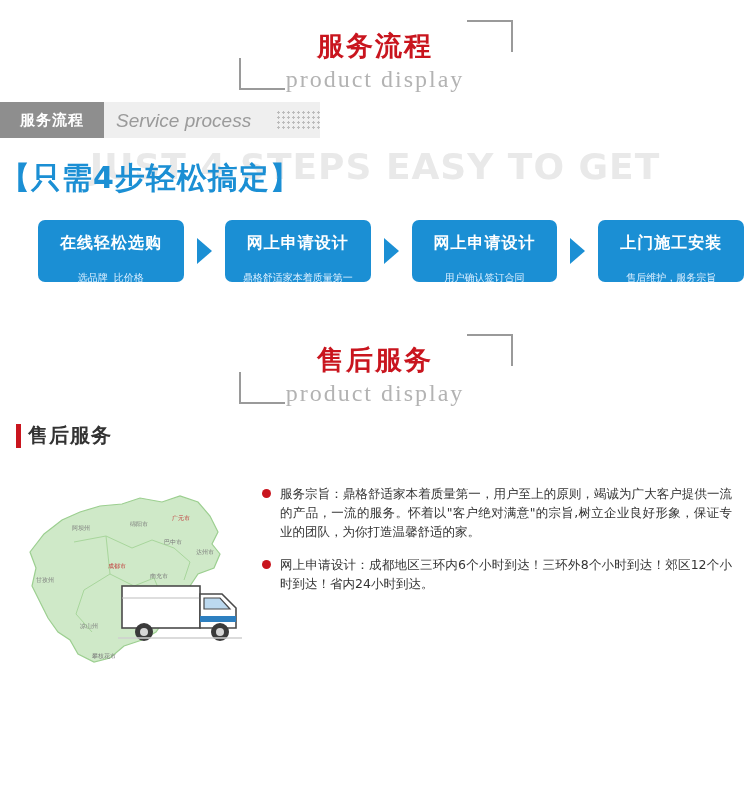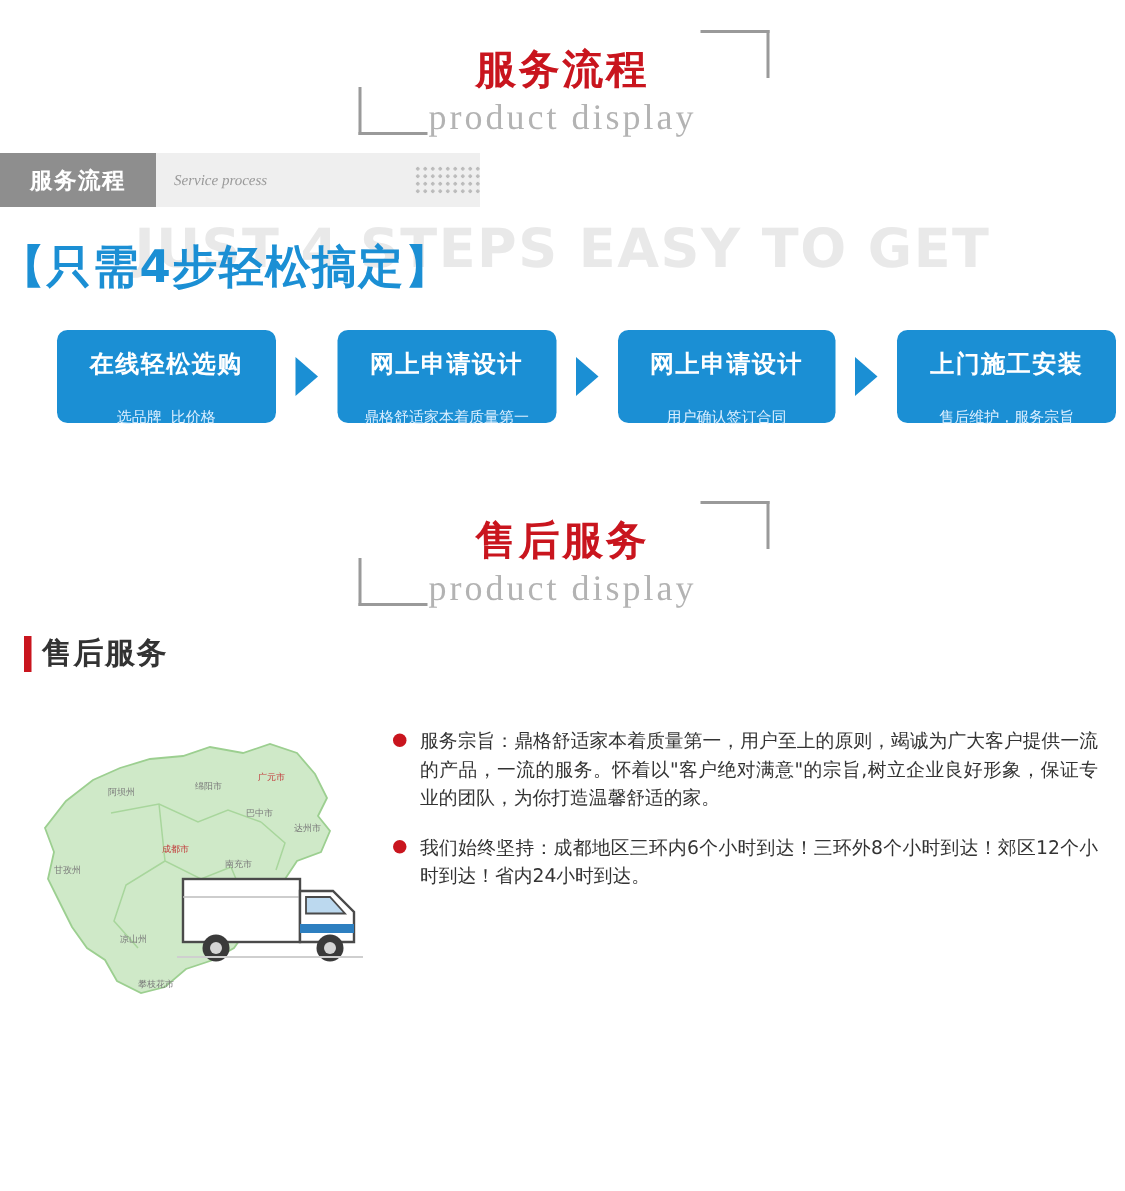--- a/index.html
+++ b/index.html
@@ -92,24 +92,24 @@
     text-align: center;
     letter-spacing: 1px;
     font-family: "DejaVu Sans", sans-serif;
   }
   .bar-sub {
     position: absolute;
     left: 116px;
     top: 0;
     height: 36px;
     line-height: 38px;
-    font-size: 10px;
+    font-size: 19px;
     color: #9a9a9a;
     font-style: italic;
-    font-family: Liberation Serif, serif;
+    font-family: Liberation Sans, sans-serif;
   }
   .bar-dots {
     position: absolute;
     left: 276px;
     top: 8px;
     width: 46px;
     height: 20px;
     background-image: radial-gradient(#bbbbbb 1px, transparent 1.2px);
     background-size: 5px 5px;
   }
@@ -361,16 +361,16 @@
     </svg>
   </div>
 
   <div class="bullets">
     <div class="bullet">
       <span class="dot"></span>
       <span>服务宗旨：鼎格舒适家本着质量第一，用户至上的原则，竭诚为广大客户提供一流的产品，一流的服务。怀着以"客户绝对满意"的宗旨,树立企业良好形象，保证专业的团队，为你打造温馨舒适的家。</span>
     </div>
     <div class="bullet">
       <span class="dot"></span>
-      <span>我们始终坚持：成都地区三环内6个小时到达！三环外8个小时到达！郊区12个小时到达！省内24小时到达。</span>
+      <span>网上申请设计：成都地区三环内6个小时到达！三环外8个小时到达！郊区12个小时到达！省内24小时到达。</span>
     </div>
   </div>
 </div>
 
 </body></html>

